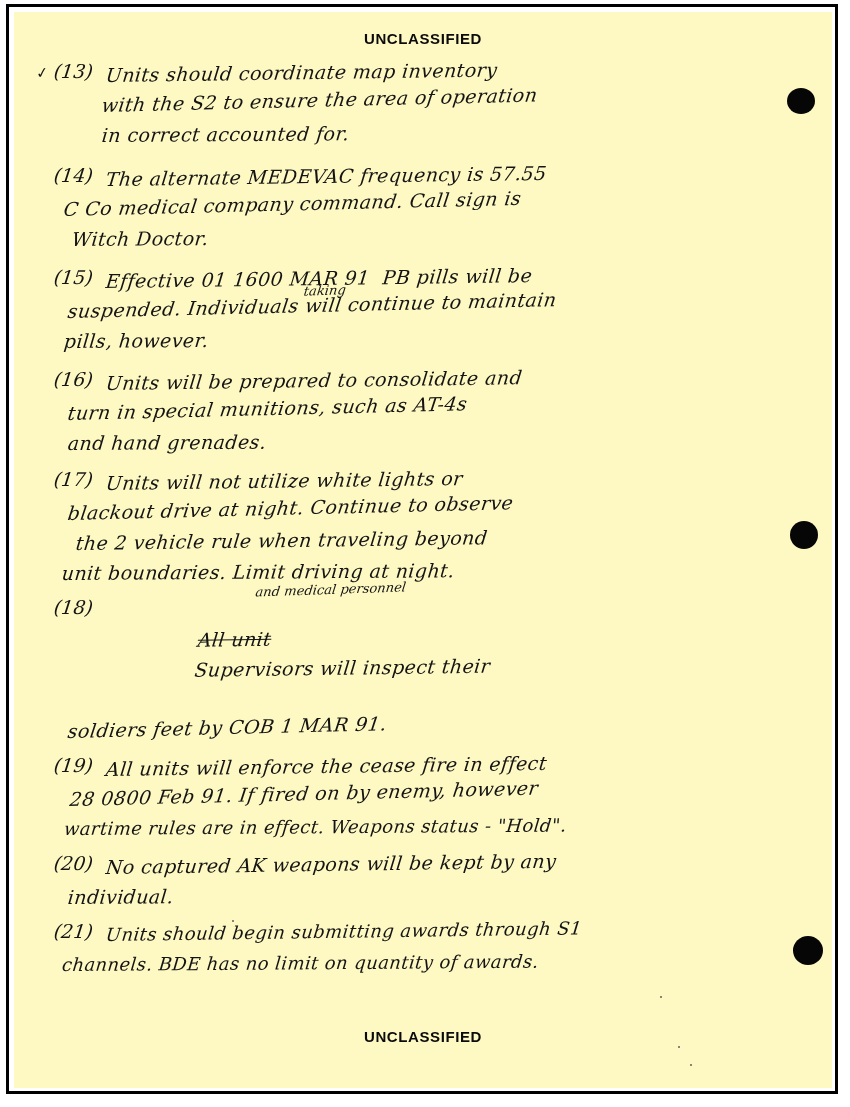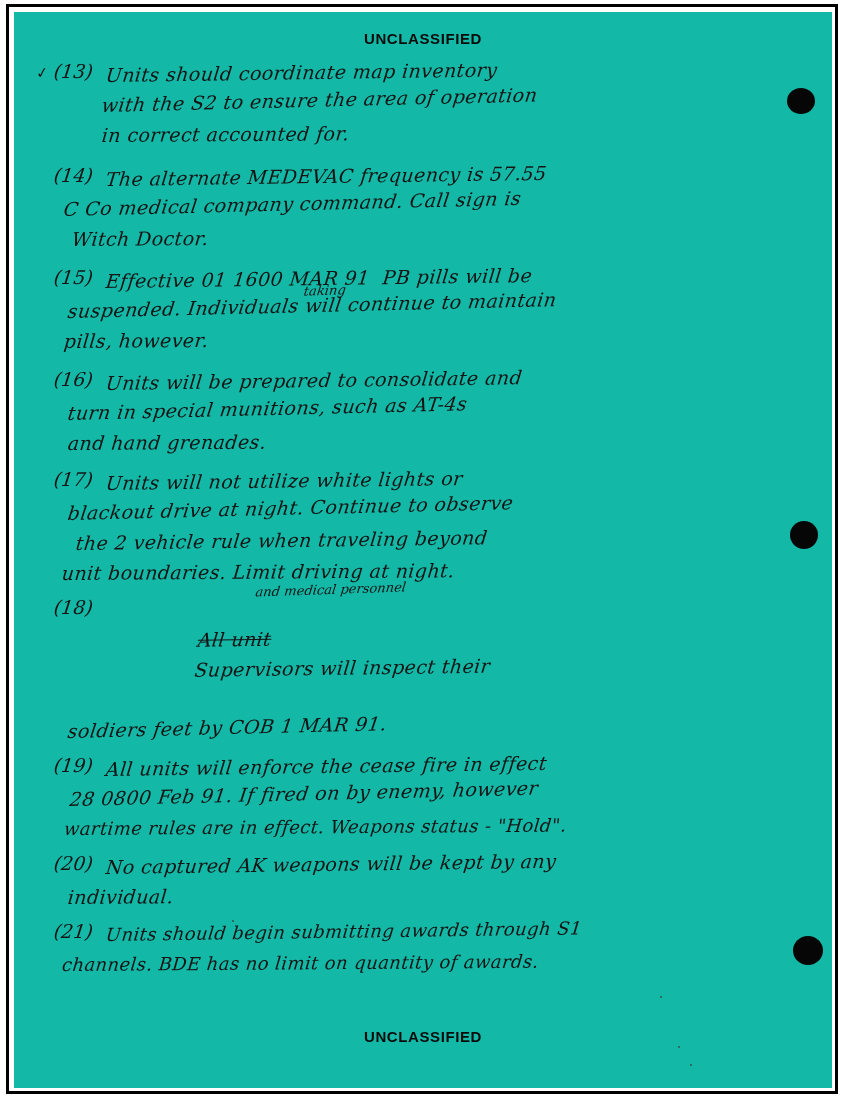--- a/index.html
+++ b/index.html
@@ -26,21 +26,21 @@
     height: 1090px;
     border: 3px solid #000000;
     box-sizing: border-box;
   }
   .inner-sheet {
     position: absolute;
     left: 14px;
     top: 12px;
     width: 818px;
     height: 1076px;
-    background: #14b8a6;
+    background: #fef9c3;
   }
   .class-banner {
     position: absolute;
     width: 100%;
     text-align: center;
     font-size: 15px;
     letter-spacing: 0.6px;
     font-weight: 600;
     color: #0b0b0b;
     font-family: "Liberation Sans", sans-serif;

